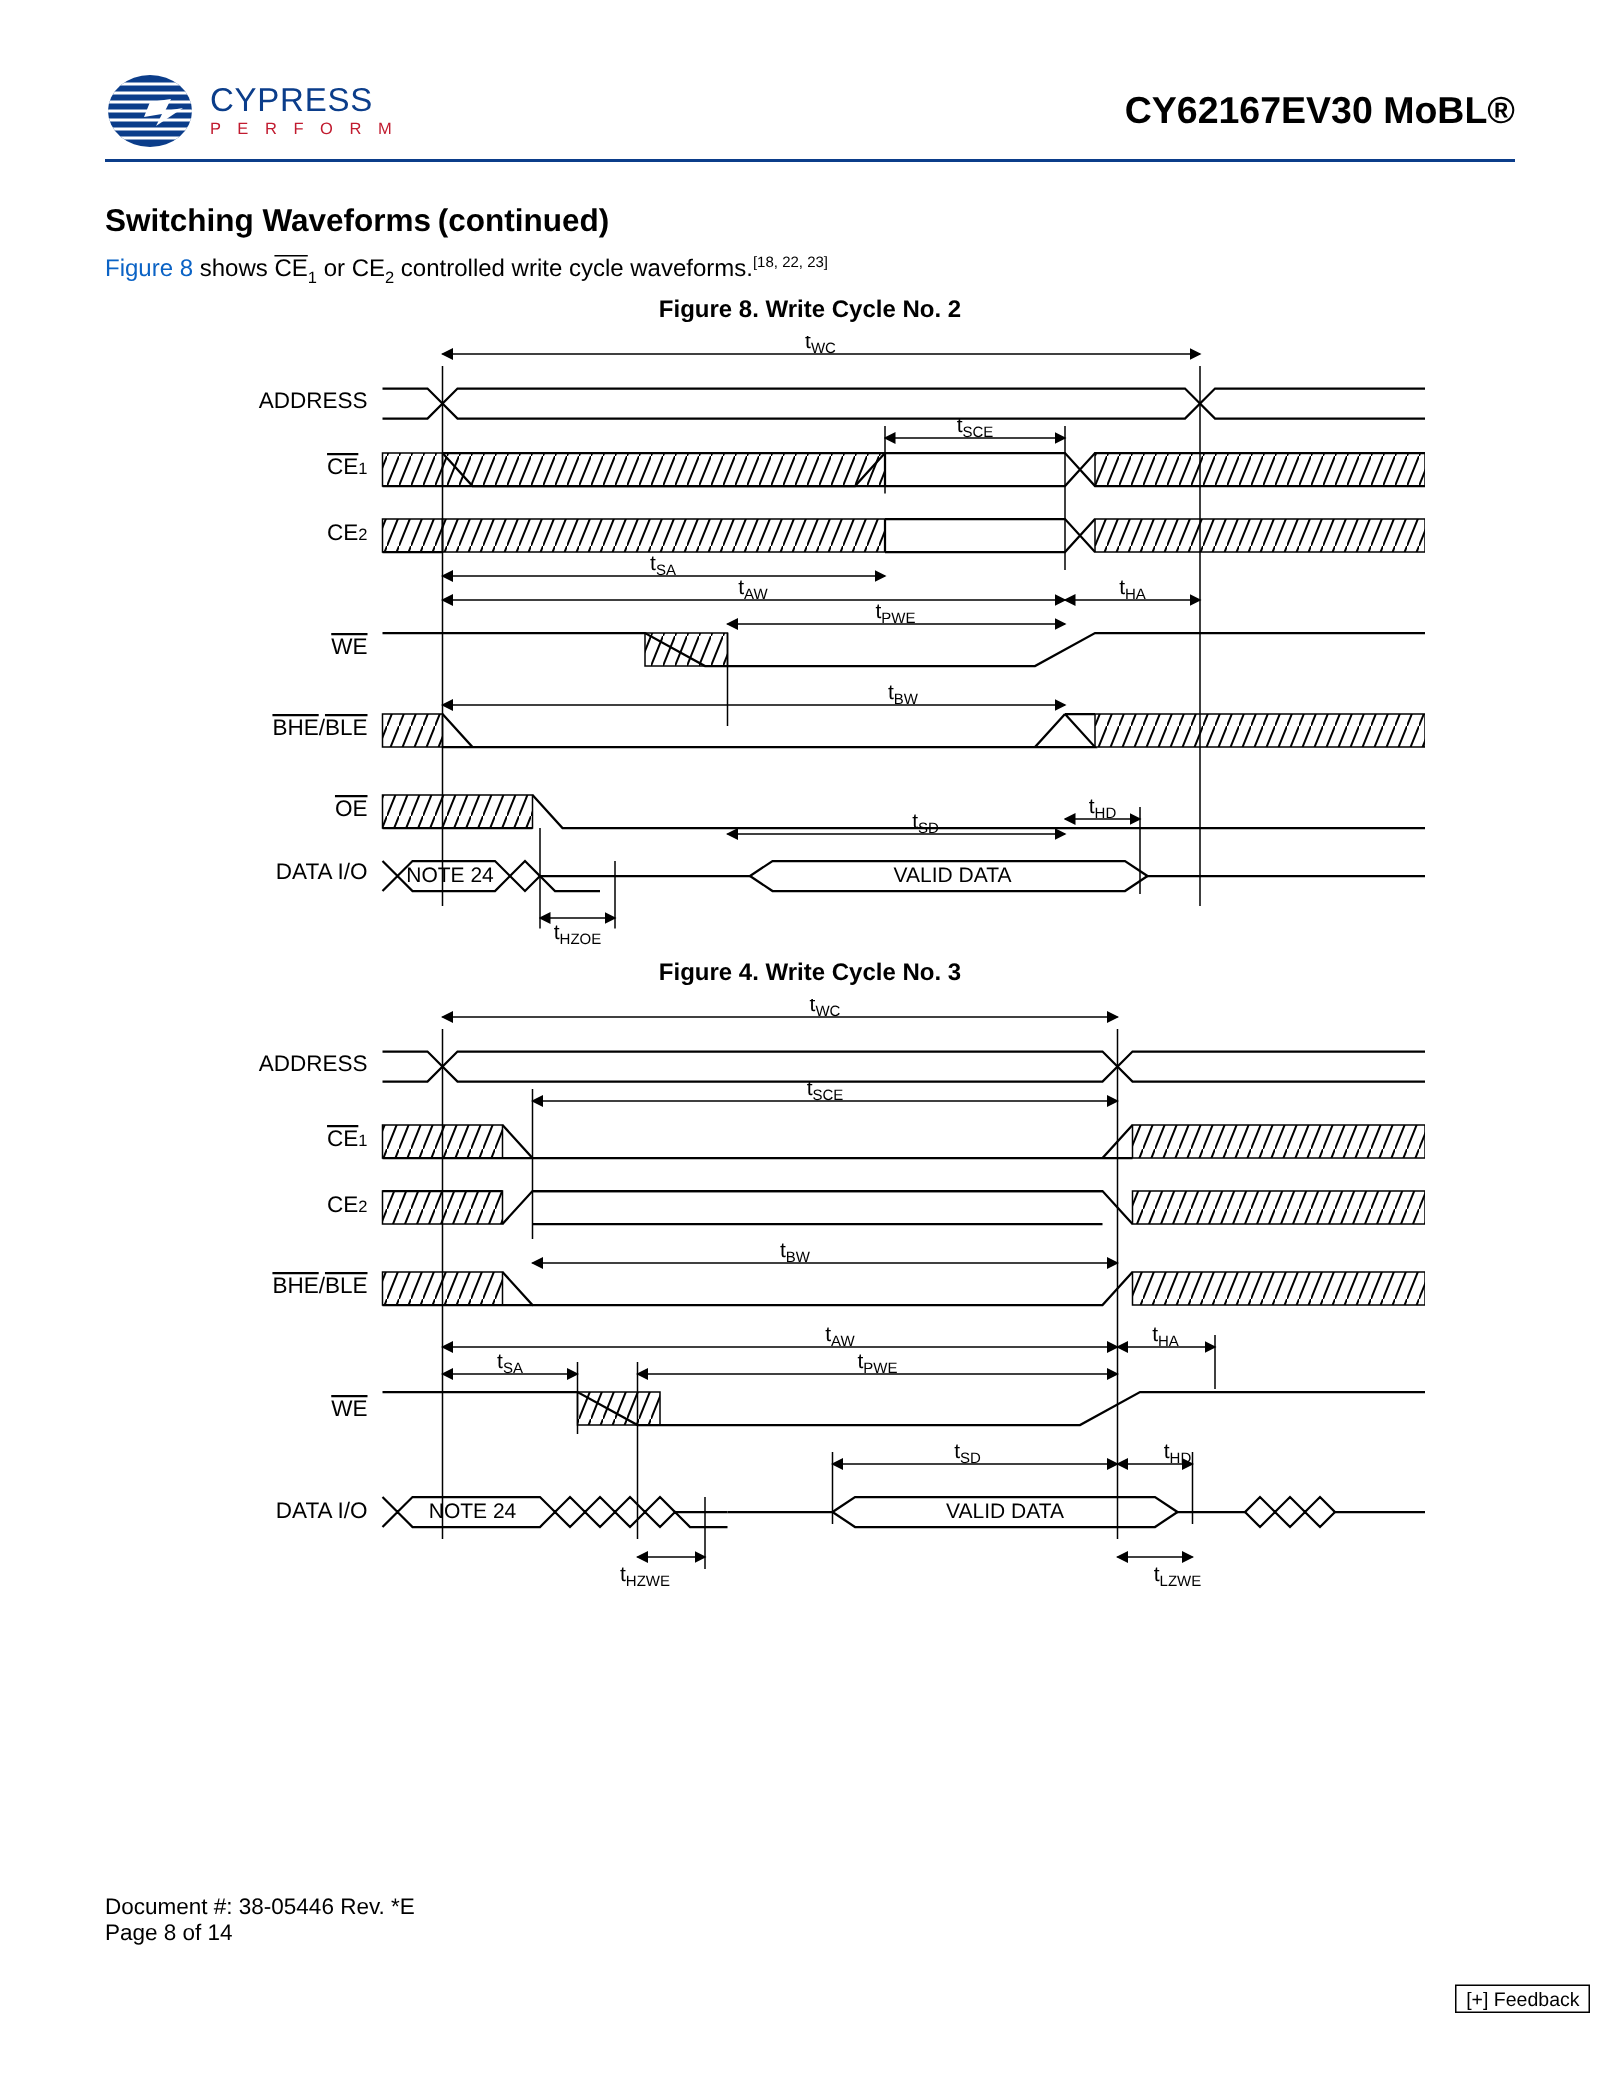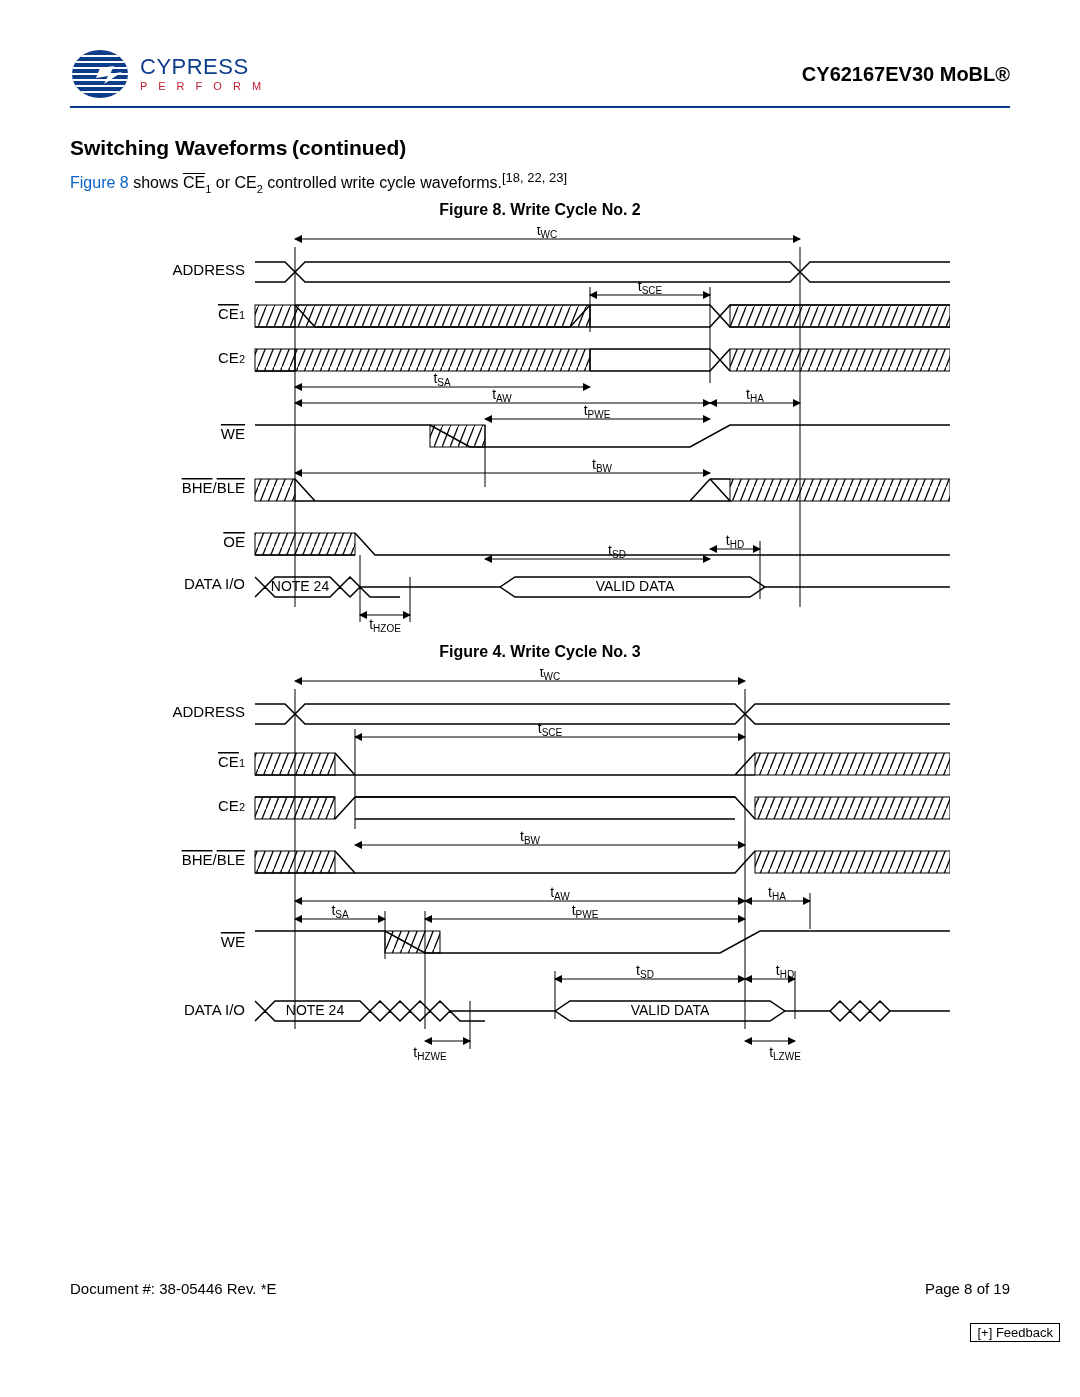--- a/index.html
+++ b/index.html
@@ -3,33 +3,33 @@
 <meta charset="utf-8">
 <style>
   html,body{margin:0;padding:0;background:#fff;font-family:Arial,Helvetica,sans-serif;color:#000;}
   .page{width:1080px;height:1397px;position:relative;box-sizing:border-box;padding:48px 70px 11px 70px;}
   .header{display:flex;align-items:center;justify-content:space-between;border-bottom:2px solid #0b3d8a;padding-bottom:6px;margin-bottom:28px;}
   .logo{display:flex;align-items:center;gap:10px;}
   .logo-mark{width:60px;height:52px;}
   .logo-text{display:flex;flex-direction:column;line-height:1;}
   .brand{font-size:22px;letter-spacing:0.5px;color:#0b3d8a;font-weight:400;}
   .tagline{font-size:11px;letter-spacing:4px;color:#c11b2f;margin-top:3px;}
-  .part-title{font-size:20px;font-weight:700;}
+  .part-title{font-size:25px;font-weight:700;}
   .section-title{font-size:21px;font-weight:700;margin-top:44px;}
   .intro{font-size:16px;margin:10px 0 6px 0;}
   .intro .figlink{color:#0b63c5;margin-top:17px;}
-  .intro sup{font-size:13px;}
+  .intro sup{font-size:10px;}
   .overline{text-decoration:overline;}
   .fig-caption{text-align:center;font-weight:700;font-size:16px;margin:6px 0 8px 0;}
   .diagram{border:0;}
   .diagram svg{display:block;margin:0 auto;}
   .siglabel{font-size:15px;text-anchor:end;}
   .tparam{font-size:14px;text-anchor:middle;}
   .tparam tspan.sub{font-size:10px;baseline-shift:-3px;}
-  .footer{position:absolute;bottom:100px;left:70px;right:70px;display:flex;justify-content:space-between;font-size:15px;}
+  .footer{position:absolute;bottom:100px;left:70px;right:70px;display:flex;justify-content:space-between;font-size:15px;flex-direction:column;}
   .feedback{position:absolute;bottom:55px;right:20px;border:1px solid #000;font-size:13px;padding:1px 6px;cursor:pointer;}
   .sub{font-size:11px;vertical-align:sub;}
 </style>
 </head>
 <body>
 <div class="page">
 
 <div class="header">
   <div class="logo">
     <svg class="logo-mark" viewBox="0 0 60 52">
@@ -255,17 +255,17 @@
   <line x1="295" y1="372" x2="340" y2="372" stroke="#000" marker-start="url(#arrL)" marker-end="url(#arr)"></line>
   <text class="tparam" x="300" y="388">t<tspan class="sub">HZWE</tspan></text>
   <line x1="340" y1="332" x2="340" y2="380" stroke="#000"></line>
   <line x1="615" y1="372" x2="665" y2="372" stroke="#000" marker-start="url(#arrL)" marker-end="url(#arr)"></line>
   <text class="tparam" x="655" y="388">t<tspan class="sub">LZWE</tspan></text>
 </svg>
 </div>
 
 <div class="footer">
   <span>Document #: 38-05446 Rev. *E</span>
-  <span>Page 8 of 19</span>
+  <span>Page 8 of 14</span>
 </div>
 <div class="feedback">[+] Feedback</div>
 
 </div>
 
 </body></html>

